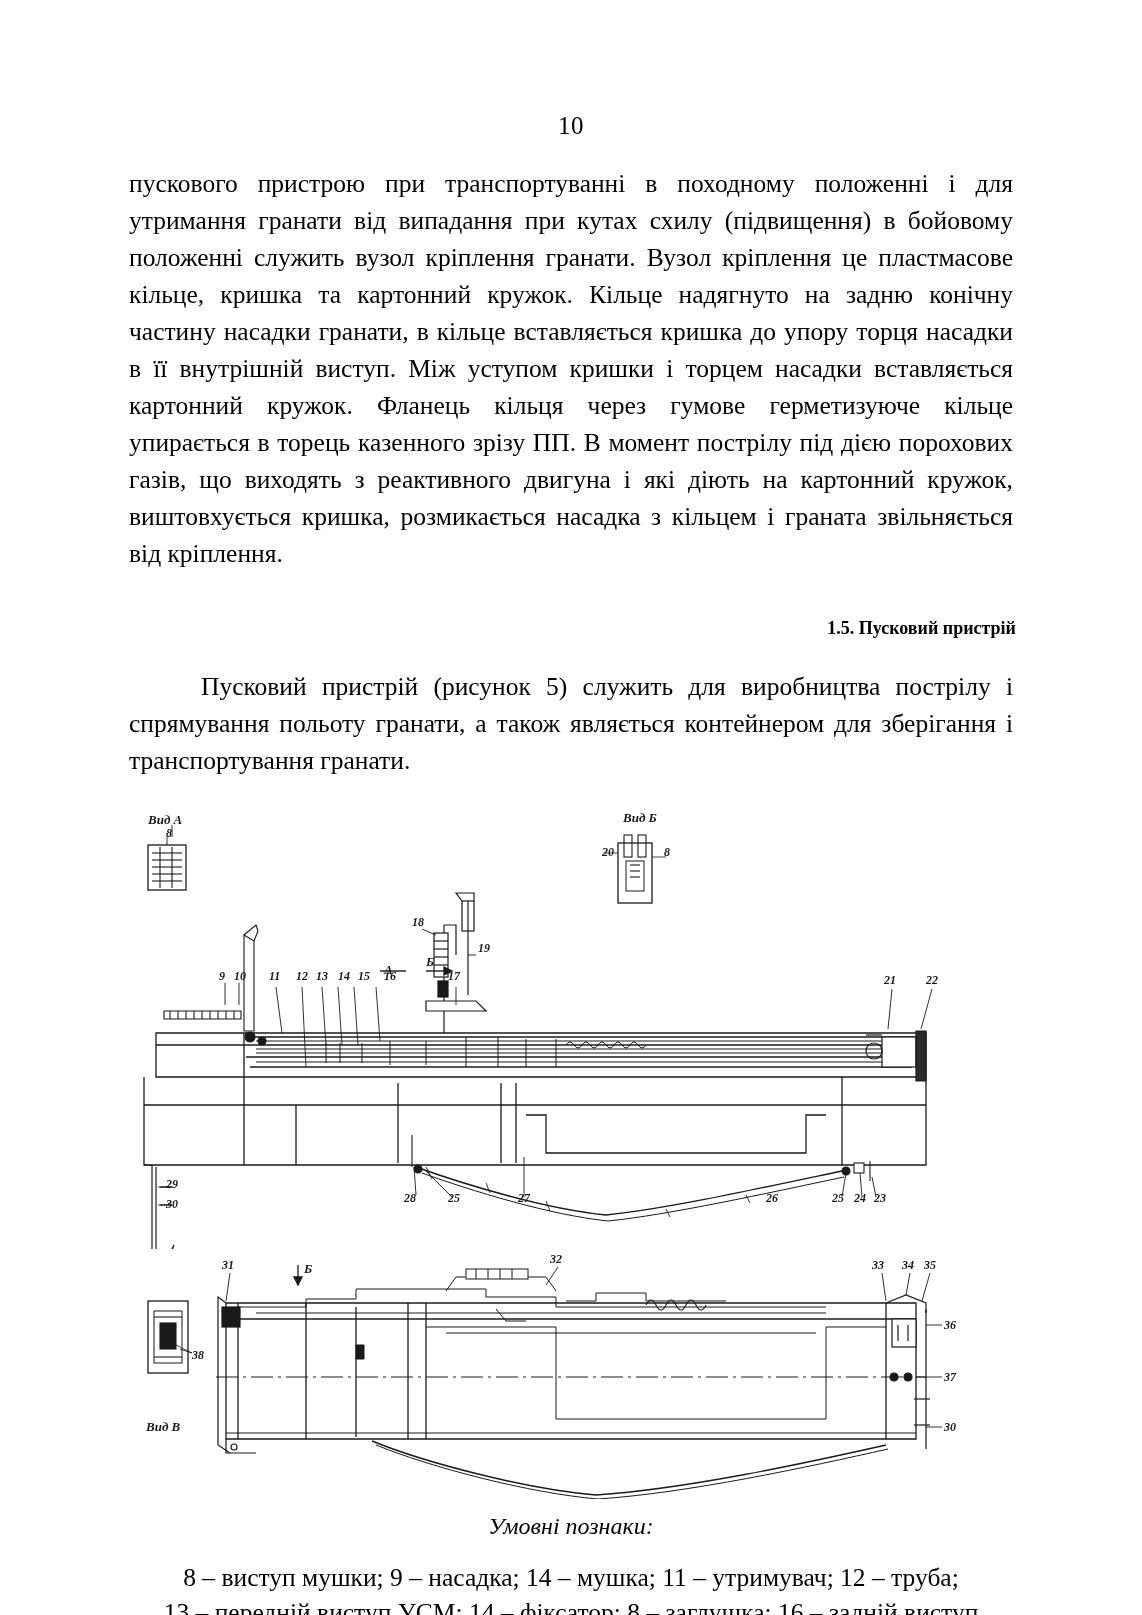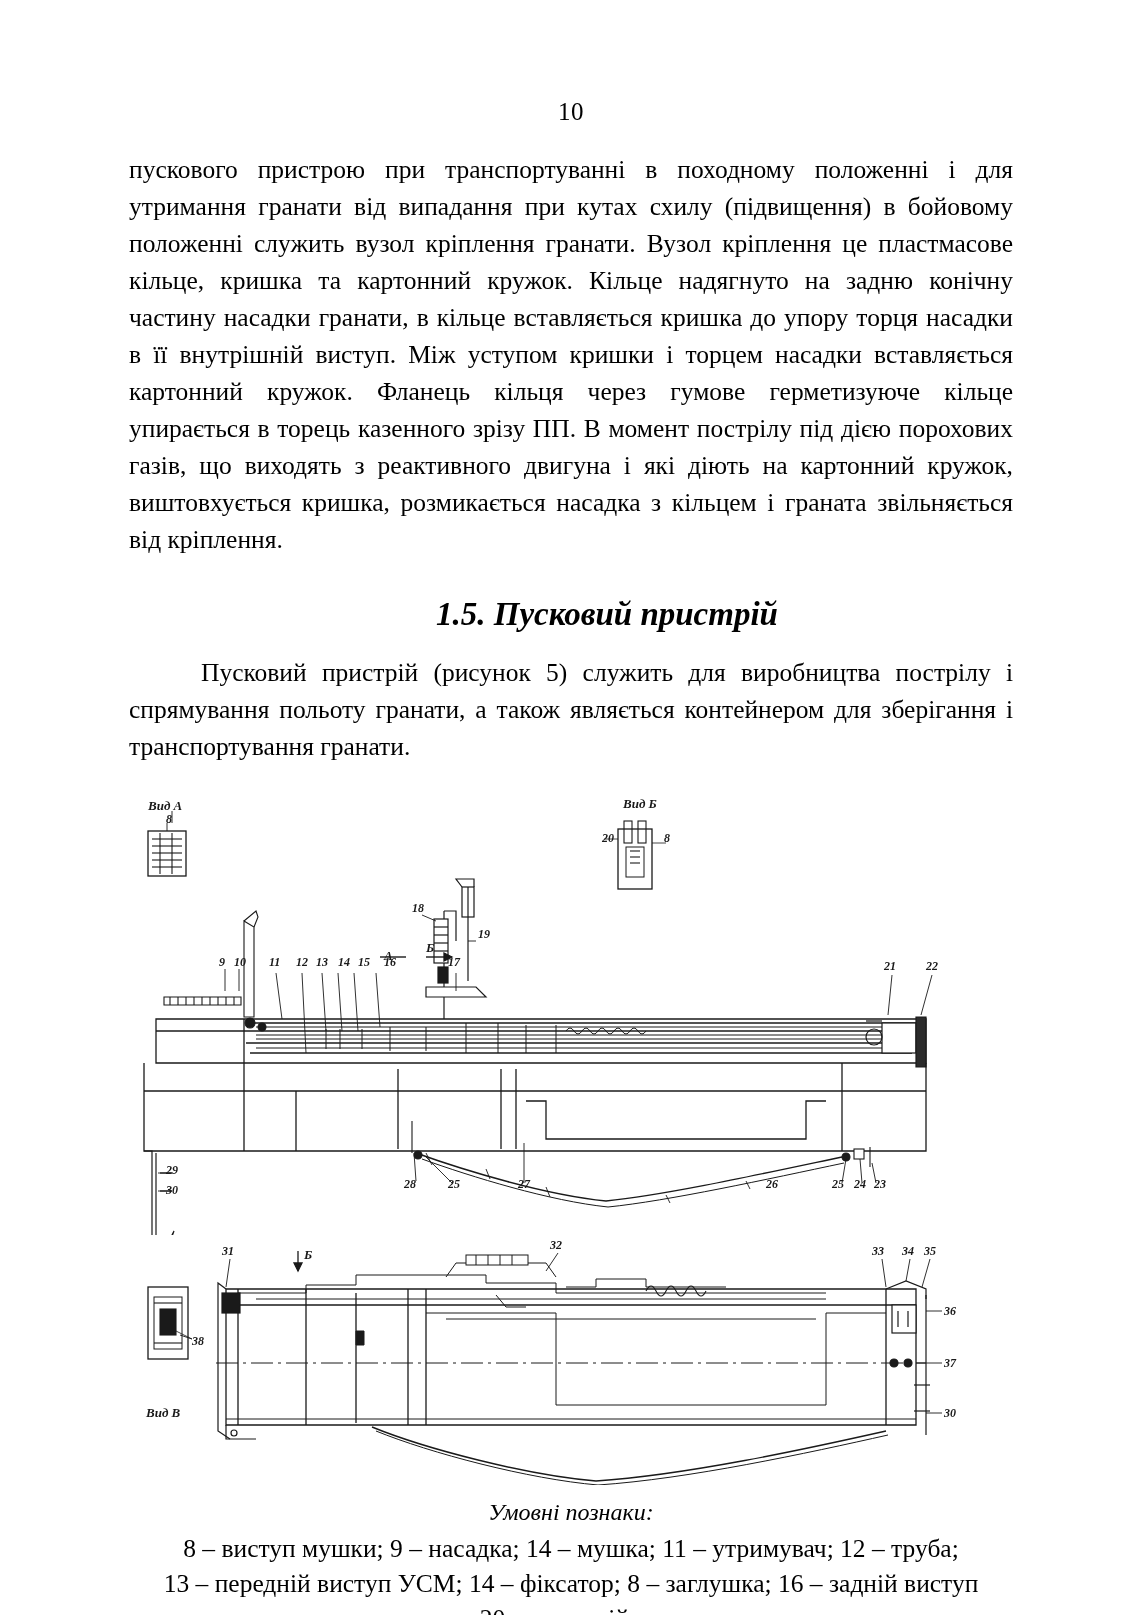--- a/index.html
+++ b/index.html
@@ -12,21 +12,21 @@
     height: 1615px;
     font-family: "Liberation Serif", "DejaVu Serif", serif;
     color: #000000;
     position: relative;
     overflow: hidden;
   }
   .page {
     width: 1142px;
     height: 1615px;
     box-sizing: border-box;
-    padding: 3px;
+    padding: 17px;
     position: relative;
   }
   .page-number {
     text-align: center;
     font-size: 25px;
     line-height: 1;
     margin: 0;
     padding-top: 96px;
     letter-spacing: 0.5px;
   }
@@ -43,25 +43,24 @@
     text-justify: inter-word;
     text-indent: 0;
     hyphens: none;
   }
   p.body.indented {
     text-indent: 72px;
   }
   h2.section-heading {
     margin: 38px 0 0 0;
     padding-left: 72px;
-    font-size: 33px;
+    font-size: 18px;
     line-height: 37px;
     font-weight: bold;
-    text-align: center;
-    font-style: italic;
+    text-align: right;
   }
   .para-gap {
     height: 18px;
   }
   .figure {
     margin: 26px auto 0 auto;
     width: 890px;
     text-align: right;
   }
   .figure svg {
@@ -72,21 +71,21 @@
   .legend {
     margin-top: 10px;
     text-align: center;
     font-size: 25.5px;
     line-height: 35px;
   }
   .legend-title {
     font-style: italic;
     font-size: 24px;
     line-height: 34px;
-    margin-bottom: 2px;
+    margin-bottom: 17px;
   }
   .legend-line {
     text-align: center;
     white-space: nowrap;
   }
   
   .dw-label {
     font-family: "Liberation Serif", serif;
     font-style: italic;
     font-weight: bold;

